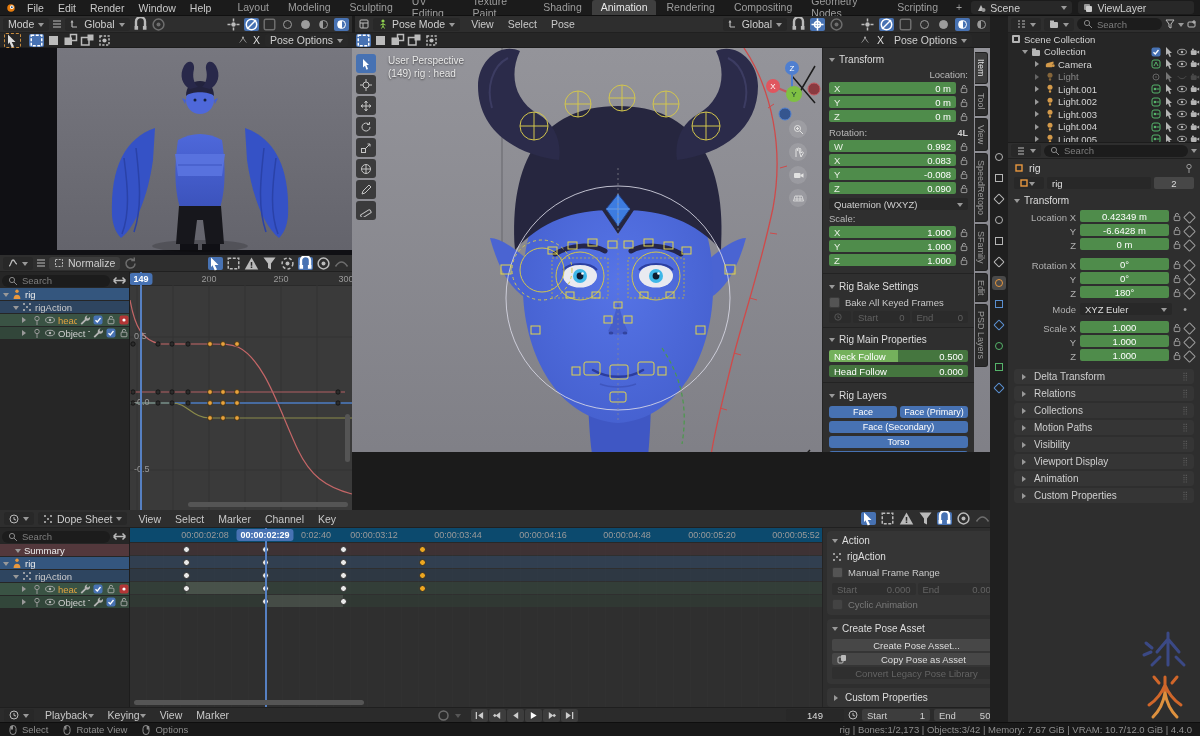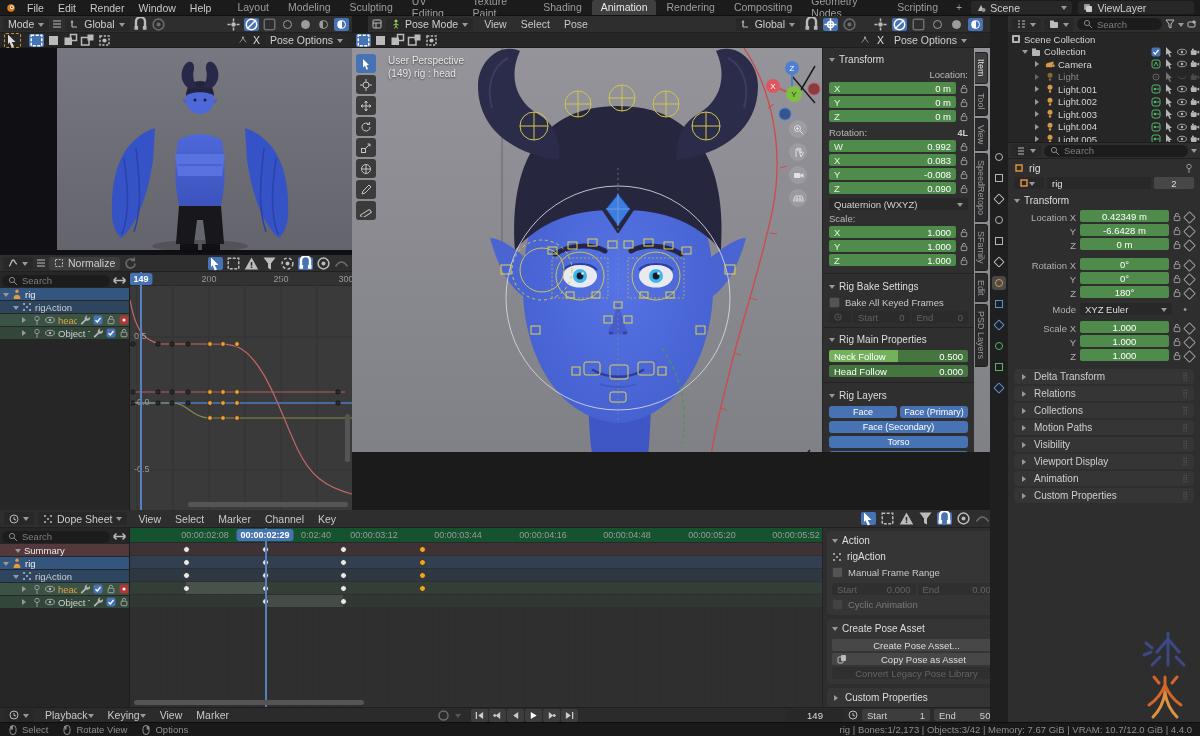--- a/index.html
+++ b/index.html
@@ -520,21 +520,21 @@
           <span class="abs" style="left: 4px; top: 192px; font-size: 9px; color: rgb(154, 154, 154);">-0.5</span>
         </div>
       <div class="abs" style="left:10px;top:0;width:2px;height:238px;background:#5680c2;"></div>
       <div class="badge" style="left:11px;top:1px;">149</div>
       <div class="abs" style="left:58px;top:230px;width:160px;height:5px;background:#555;border-radius:3px;"></div>
       <div class="abs" style="left:215px;top:142px;width:5px;height:48px;background:#555;border-radius:3px;"></div>
     </div>
   </div>
 
   <div class="abs" style="left:352px;top:16px;width:638px;height:494px;">
-    <div class="abs hdr row" style="left:16px;top:0;width:638px;height:17px;padding:4px 4px;gap:4px;">
+    <div class="abs hdr row" style="left:3px;top:0;width:638px;height:17px;padding:4px 4px;gap:4px;">
       <span class="ic">
           <svg viewBox="0 0 10 10">
             <rect x="1" y="1" width="8" height="8" rx="1" stroke="#bbb" fill="none"></rect>
             <path d="M1 4h8M4 4v5" stroke="#bbb"></path>
           </svg>
         </span>
       <span class="dd">
         <span class="ic">
             <svg viewBox="0 0 10 10">
               <circle cx="5" cy="2" r="1.6" fill="#8fd14f"></circle>
@@ -1275,21 +1275,21 @@
               <svg viewBox="0 0 10 12" width="8" height="9">
                 <rect x="1.5" y="5" width="7" height="5.5" rx="1" fill="none" stroke="#b5b5b5"></rect>
                 <path d="M3 5V3.5a2 2 0 0 1 4 0" stroke="#b5b5b5" fill="none"></path>
               </svg>
             </span>
           </div>
         </div>
     </div>
 
     <div class="abs" style="left:130px;top:18px;width:692px;height:179px;overflow:hidden;background:#2f2f2f;">
-      <div class="abs" id="dope-ruler" style="left:0;top:0;width:692px;height:15px;background:#14532d;border-bottom:1px solid #282828;box-sizing:border-box;">
+      <div class="abs" id="dope-ruler" style="left:0;top:0;width:692px;height:15px;background:#0c4a6e;border-bottom:1px solid #282828;box-sizing:border-box;">
           <span class="ruler-label" style="left: 75px;">00:00:02:08</span>
           <span class="ruler-label" style="left: 186px;">0:02:40</span>
           <span class="ruler-label" style="left: 244px;">00:00:03:12</span>
           <span class="ruler-label" style="left: 328px;">00:00:03:44</span>
           <span class="ruler-label" style="left: 413px;">00:00:04:16</span>
           <span class="ruler-label" style="left: 497px;">00:00:04:48</span>
           <span class="ruler-label" style="left: 582px;">00:00:05:20</span>
           <span class="ruler-label" style="left: 666px;">00:00:05:52</span>
         </div>
       <div class="abs" id="dope-bands" style="left:0;top:15px;width:692px;height:164px;background:repeating-linear-gradient(90deg,#2f2f2f 0,#2f2f2f 16px,#313131 16px,#313131 17px);">

